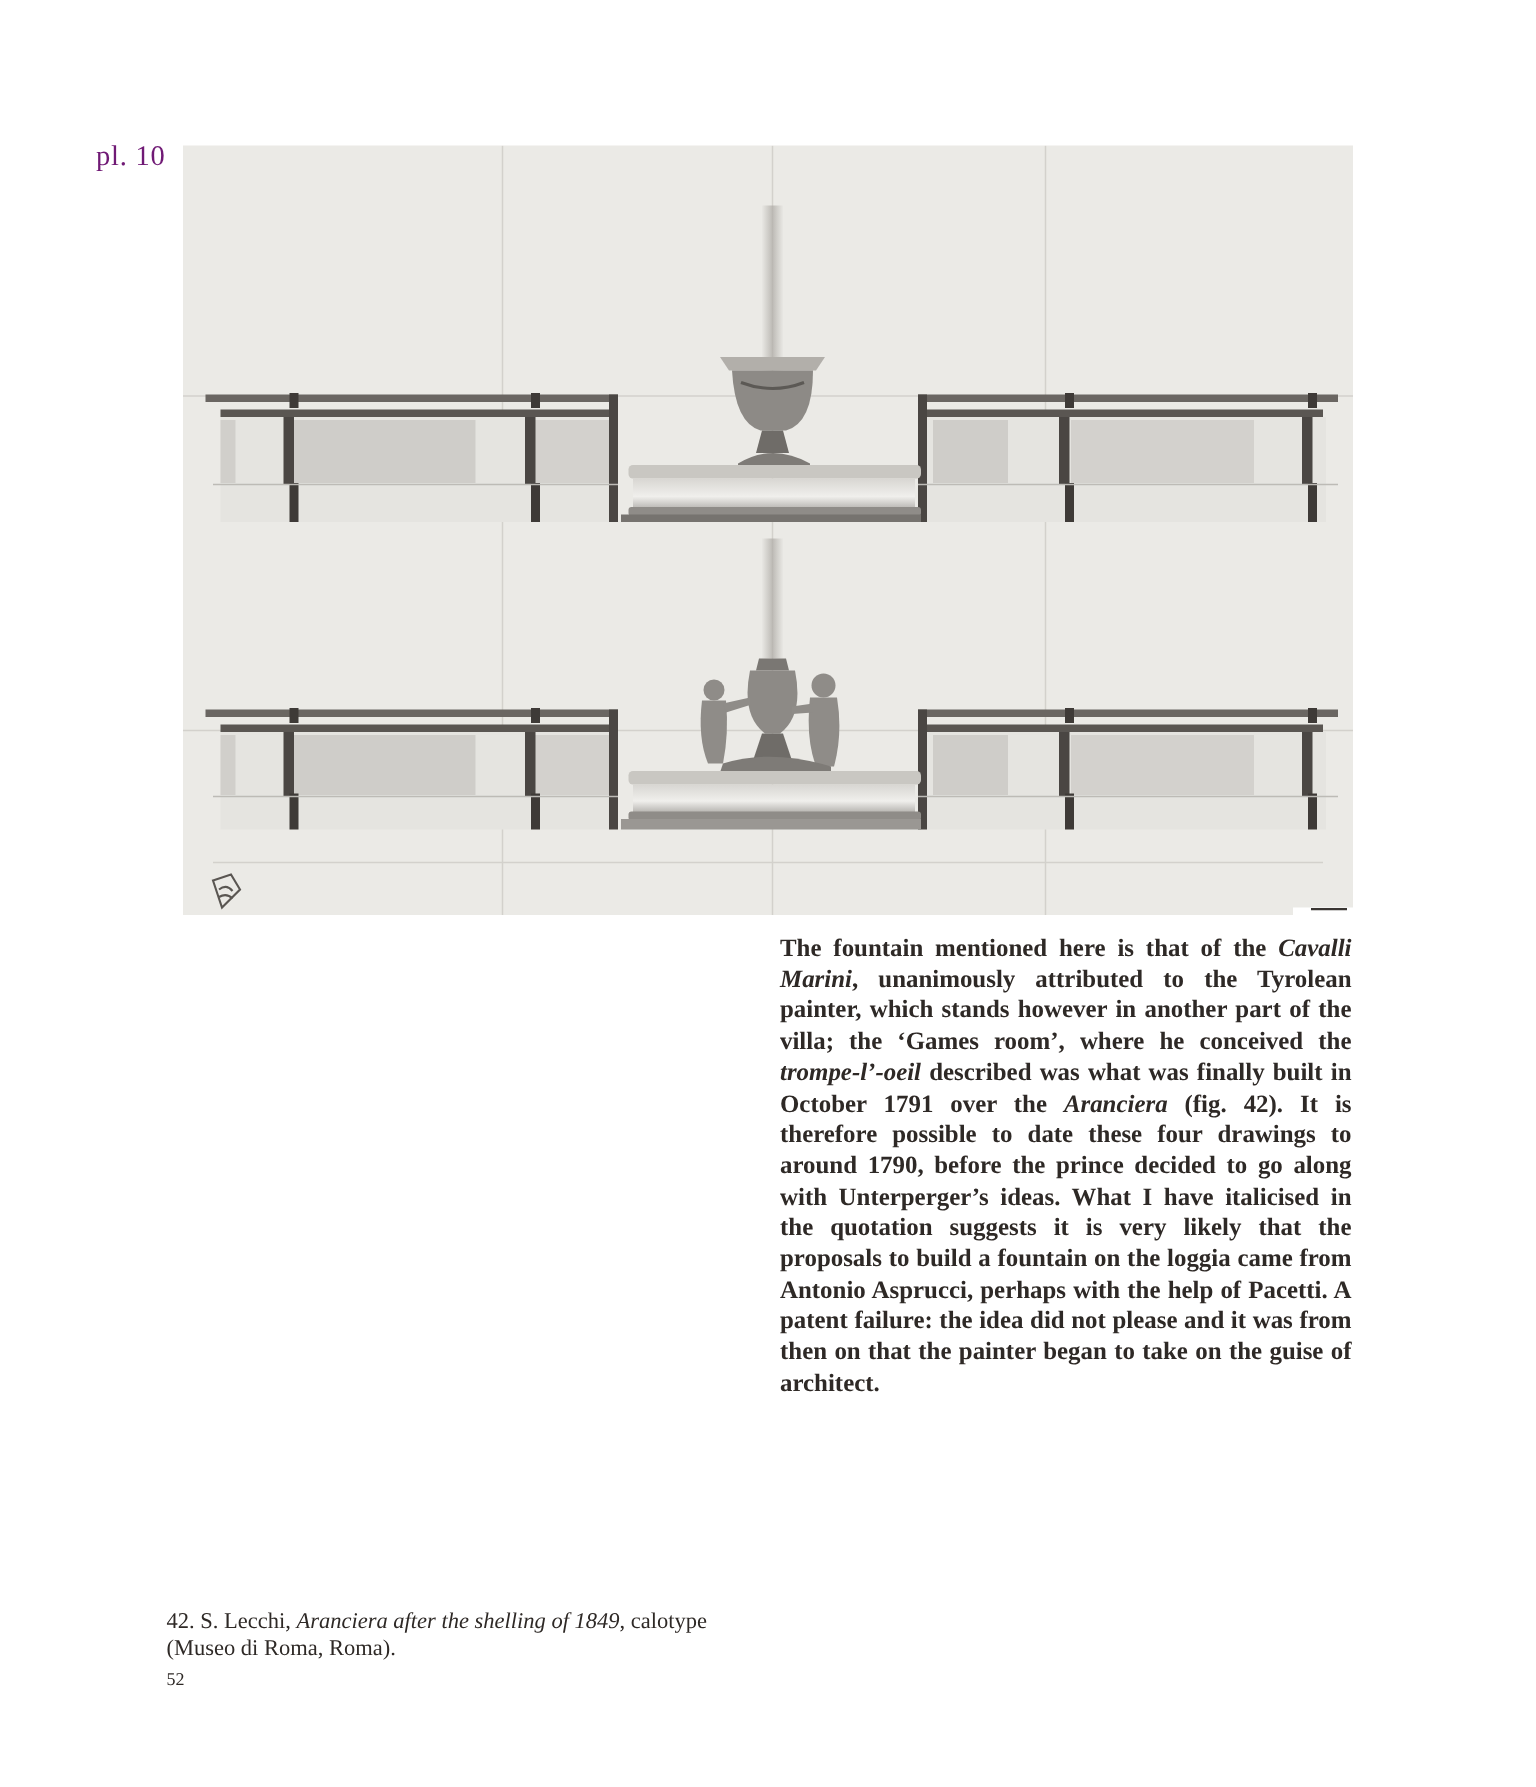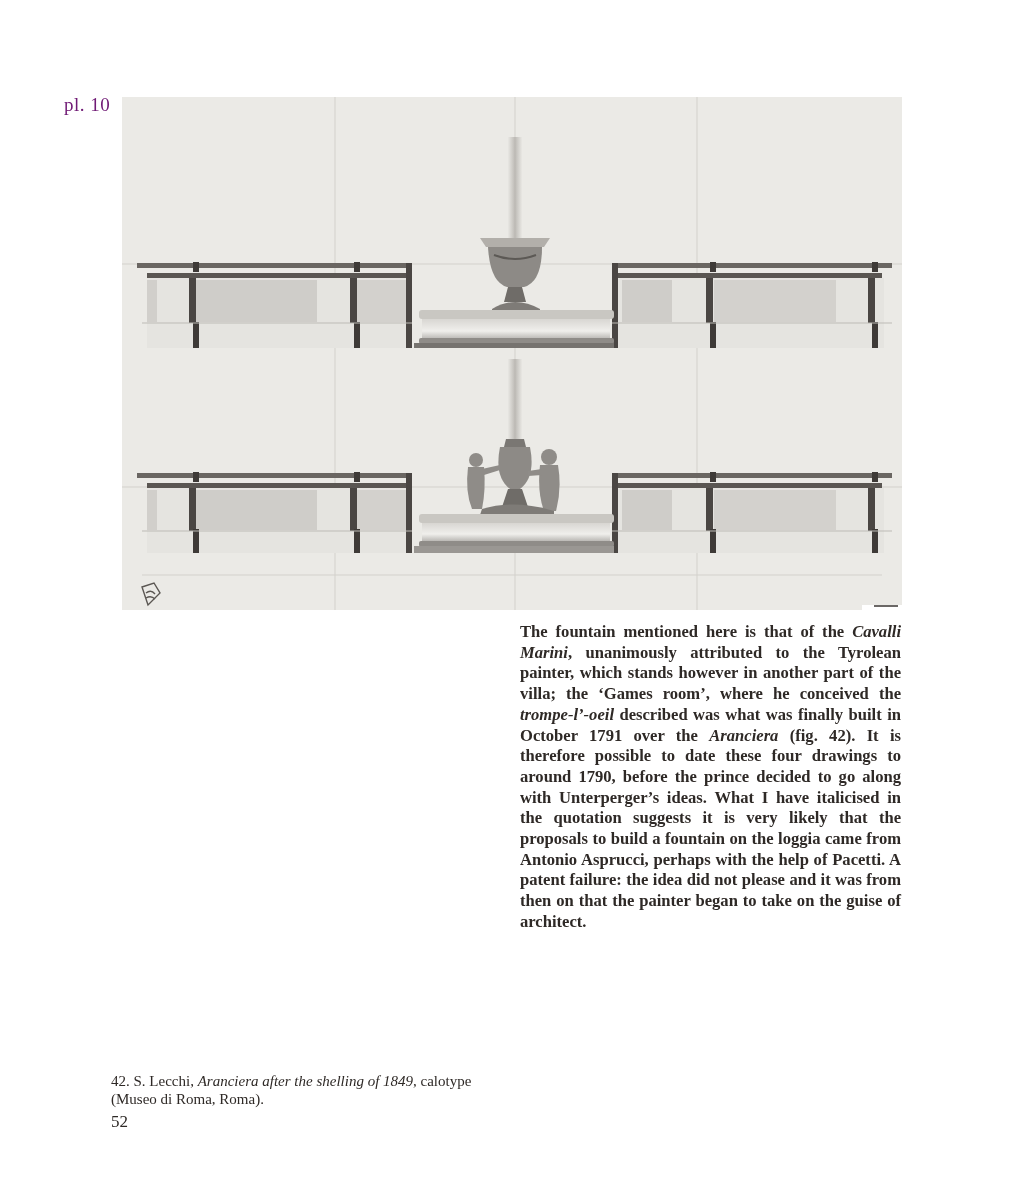--- a/index.html
+++ b/index.html
@@ -7,21 +7,21 @@
            font-family: "Liberation Serif", "DejaVu Serif", serif; color: #2a2522; }
     .plate-label { position: absolute; left: 64px; top: 94px; font-size: 19px; color: #701a75; letter-spacing: 0.5px; }
     .figure { position: absolute; left: 122px; top: 97px; width: 780px; height: 513px;
               background: #ebeae6; overflow: hidden; }
     .figure svg { display: block; width: 780px; height: 513px; }
     .body-text { position: absolute; left: 520px; top: 622px; width: 381px;
                  font-size: 16.6px; line-height: 20.7px; text-align: justify; color: #2e2926; }
     .body-text p { margin: 0; font-weight: bold; }
     .caption { position: absolute; left: 111px; top: 1058px; width: 400px;
                font-size: 15px; line-height: 17.5px; color: #2e2926; margin-top: 15px; }
-    .page-num { position: absolute; left: 111px; top: 1112px; font-size: 17px; color: #2e2926; }
+    .page-num { position: absolute; left: 111px; top: 1112px; font-size: 12px; color: #2e2926; }
     i { font-style: italic; }
   </style>
 </head>
 <body>
 
 <div class="plate-label">pl. 10</div>
 
 <div class="figure">
   <svg viewBox="0 0 780 513" xmlns="http://www.w3.org/2000/svg">
     <defs>

